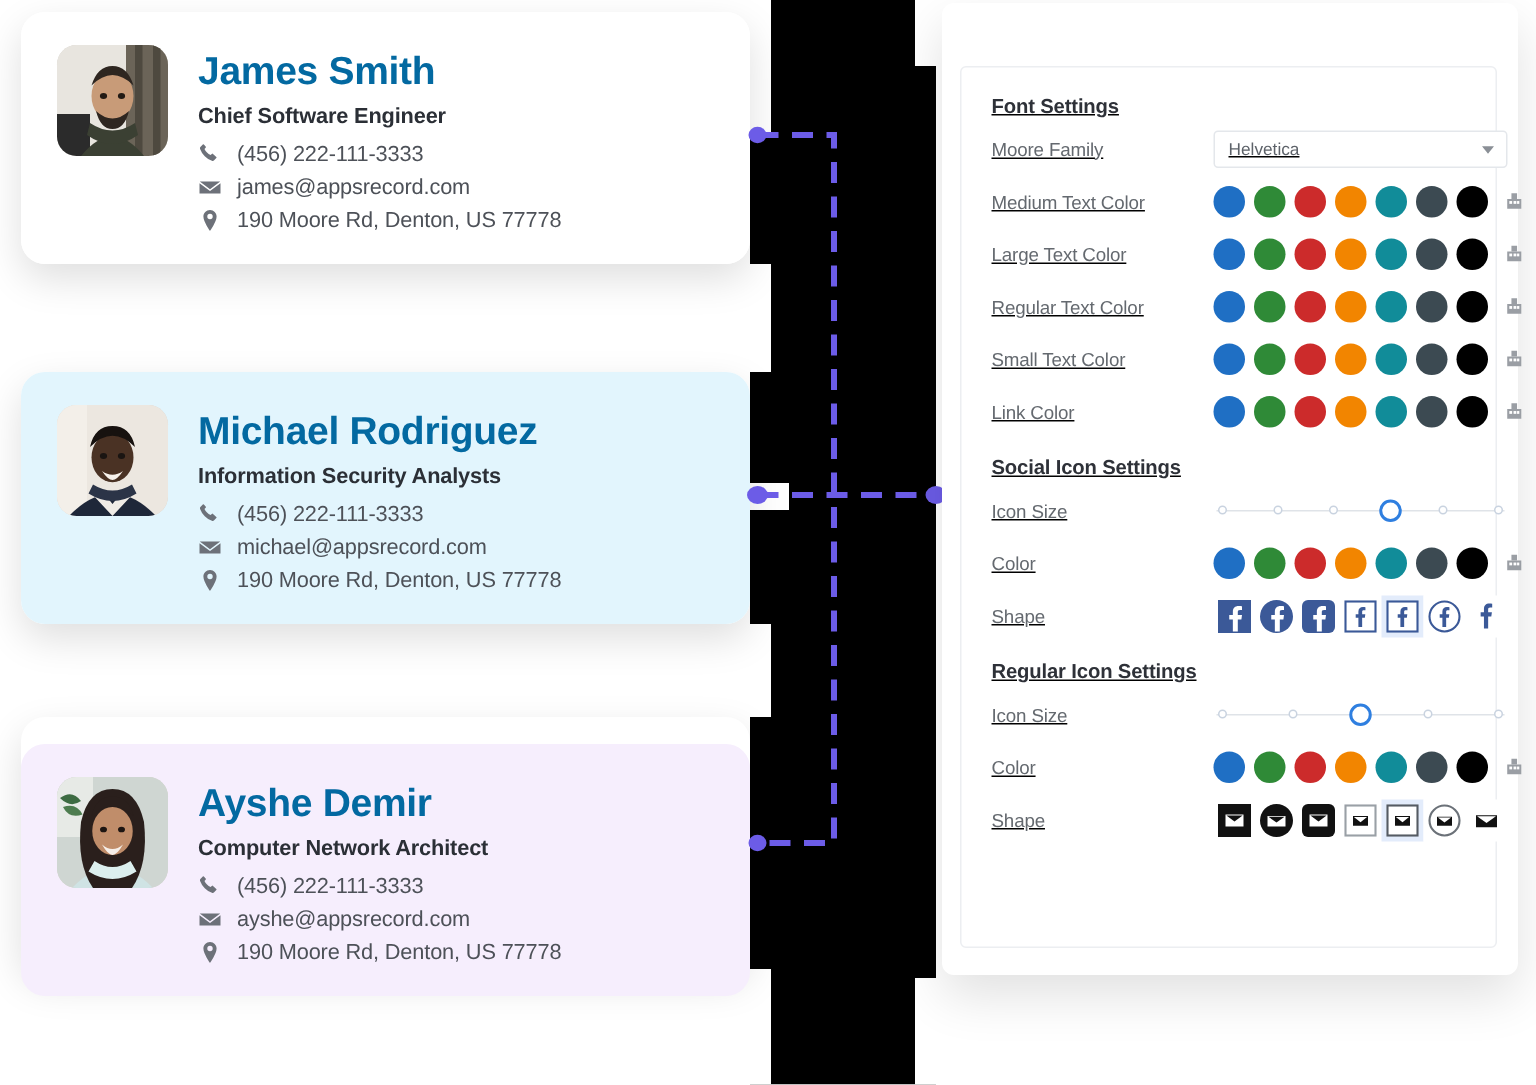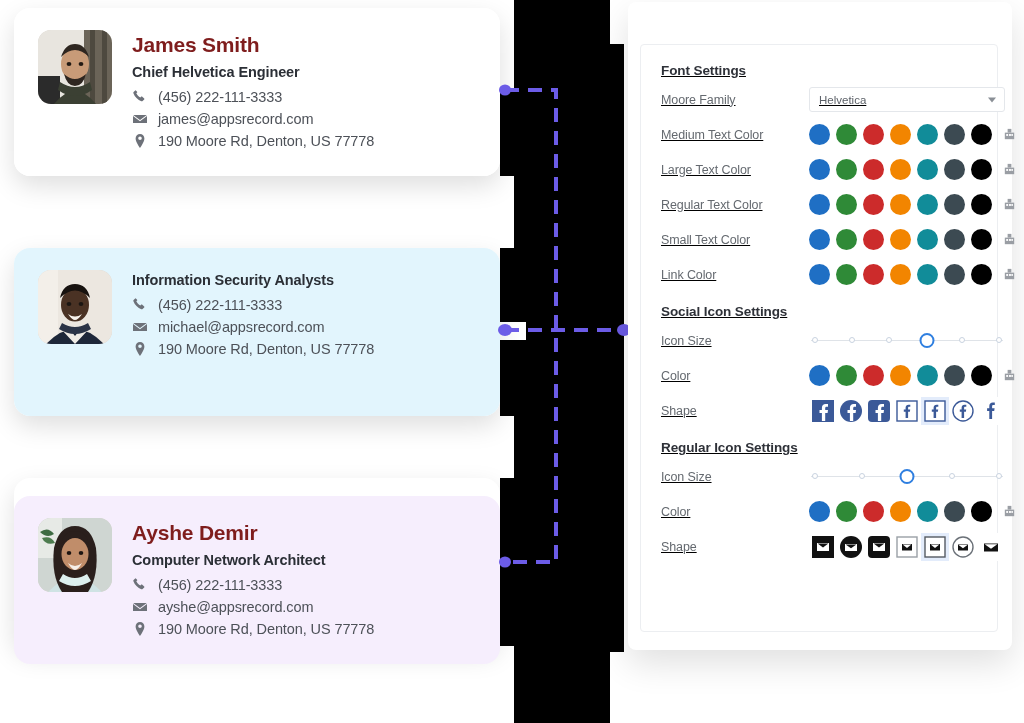--- a/index.html
+++ b/index.html
@@ -42,21 +42,21 @@
   .avatar {
     width: 74px; height: 74px; border-radius: 13px;
     flex: 0 0 74px;
     overflow: hidden; position: relative;
     background: #d7d3cc;
   }
   .avatar svg { display: block; width: 100%; height: 100%; }
 
   .card-body { flex: 1 1 auto; padding-top: 2px; }
   .c-name {
-    font-size: 21px; font-weight: bold; color: #7f1d1d;
+    font-size: 26px; font-weight: bold; color: #0369a1;
     letter-spacing: -0.2px; line-height: 1.2; margin-bottom: 7px;
   }
   .c-title {
     font-size: 14.5px; font-weight: bold; color: #2b2f36;
     margin-bottom: 9px; letter-spacing: -0.1px;
   }
   .c-row {
     display: flex; align-items: center; gap: 10px;
     font-size: 14.5px; color: #4d5158; margin-bottom: 6px;
     letter-spacing: -0.1px;
@@ -169,21 +169,21 @@
         <ellipse cx="37" cy="34" rx="14" ry="17" fill="#c89b78"></ellipse>
         <path d="M23 27 q14 -14 28 0 q-4 -13 -14 -13 q-10 0 -14 13z" fill="#2e2620"></path>
         <path d="M26 44 q11 10 22 0 q-3 12 -11 12 q-8 0 -11 -12z" fill="#2e2620"></path>
         <ellipse cx="31" cy="34" rx="2.4" ry="2" fill="#221a14"></ellipse>
         <ellipse cx="43" cy="34" rx="2.4" ry="2" fill="#221a14"></ellipse>
         <path d="M22 52 q15 10 30 0 l2 8 q-17 12 -34 0z" fill="#3b4033"></path>
       </svg>
     </div>
     <div class="card-body">
       <div class="c-name">James Smith</div>
-      <div class="c-title">Chief Helvetica Engineer</div>
+      <div class="c-title">Chief Software Engineer</div>
       <div class="c-row">
         <span class="ic">
           <svg viewBox="0 0 16 16">
               <path d="M3.2 1.4 1.6 3q-.5.5-.2 1.3.9 2.6 3.1 4.8t4.8 3.1q.8.3 1.3-.2l1.6-1.6q.4-.4 0-.8L10 7.6q-.4-.4-.8 0l-.8.8q-1.4-.7-2.4-1.7T4.3 4.3l.8-.8q.4-.4 0-.8L3.9 1.4q-.3-.4-.7 0z"></path>
             </svg>
         </span>
         <span>(456) 222-111-3333</span>
       </div>
       <div class="c-row">
         <span class="ic">
@@ -214,20 +214,21 @@
         <path d="M29 56 l8 10 8 -10 6 3 -14 15 -14 -15z" fill="#f0ece6"></path>
         <ellipse cx="37" cy="35" rx="14" ry="16.5" fill="#4a3224"></ellipse>
         <path d="M22 28 q15 -15 30 0 q-3 -14 -15 -14 q-12 0 -15 14z" fill="#17120f"></path>
         <ellipse cx="31" cy="34" rx="2.4" ry="2" fill="#1a1512"></ellipse>
         <ellipse cx="43" cy="34" rx="2.4" ry="2" fill="#1a1512"></ellipse>
         <path d="M30 44 q7 5 14 0 q-4 6 -7 6 q-3 0 -7 -6z" fill="#f7f2ec"></path>
         <path d="M24 53 q13 8 26 0 l3 6 q-16 10 -32 0z" fill="#2b3447"></path>
       </svg>
     </div>
     <div class="card-body">
+      <div class="c-name">Michael Rodriguez</div>
       <div class="c-title">Information Security Analysts</div>
       <div class="c-row">
         <span class="ic">
           <svg viewBox="0 0 16 16">
               <path d="M3.2 1.4 1.6 3q-.5.5-.2 1.3.9 2.6 3.1 4.8t4.8 3.1q.8.3 1.3-.2l1.6-1.6q.4-.4 0-.8L10 7.6q-.4-.4-.8 0l-.8.8q-1.4-.7-2.4-1.7T4.3 4.3l.8-.8q.4-.4 0-.8L3.9 1.4q-.3-.4-.7 0z"></path>
             </svg>
         </span>
         <span>(456) 222-111-3333</span>
       </div>
       <div class="c-row">

